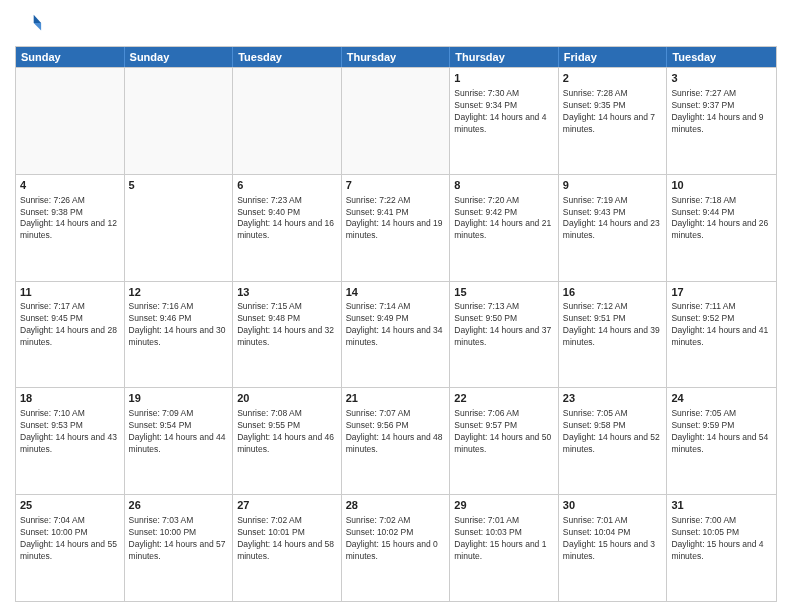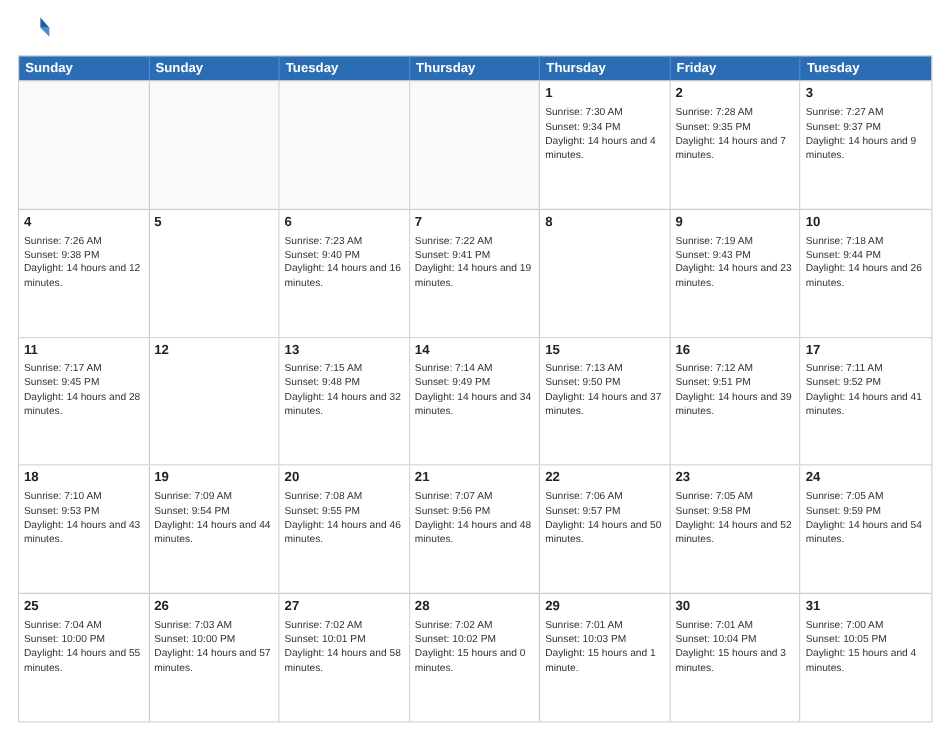--- a/index.html
+++ b/index.html
@@ -177,37 +177,39 @@
           <div class="cal-cell has-data">
             <span class="day-num">6</span>
             <div class="day-info">Sunrise: 7:23 AM<br>Sunset: 9:40 PM<br>Daylight: 14 hours and 16 minutes.</div>
           </div>
           <div class="cal-cell has-data">
             <span class="day-num">7</span>
             <div class="day-info">Sunrise: 7:22 AM<br>Sunset: 9:41 PM<br>Daylight: 14 hours and 19 minutes.</div>
           </div>
           <div class="cal-cell has-data">
             <span class="day-num">8</span>
+            <div class="day-info">Sunrise: 7:20 AM<br>Sunset: 9:42 PM<br>Daylight: 14 hours and 21 minutes.</div>
           </div>
           <div class="cal-cell has-data">
             <span class="day-num">9</span>
             <div class="day-info">Sunrise: 7:19 AM<br>Sunset: 9:43 PM<br>Daylight: 14 hours and 23 minutes.</div>
           </div>
           <div class="cal-cell has-data">
             <span class="day-num">10</span>
             <div class="day-info">Sunrise: 7:18 AM<br>Sunset: 9:44 PM<br>Daylight: 14 hours and 26 minutes.</div>
           </div>
         </div>
         <div class="cal-row">
           <div class="cal-cell has-data">
             <span class="day-num">11</span>
             <div class="day-info">Sunrise: 7:17 AM<br>Sunset: 9:45 PM<br>Daylight: 14 hours and 28 minutes.</div>
           </div>
           <div class="cal-cell has-data">
             <span class="day-num">12</span>
+            <div class="day-info">Sunrise: 7:16 AM<br>Sunset: 9:46 PM<br>Daylight: 14 hours and 30 minutes.</div>
           </div>
           <div class="cal-cell has-data">
             <span class="day-num">13</span>
             <div class="day-info">Sunrise: 7:15 AM<br>Sunset: 9:48 PM<br>Daylight: 14 hours and 32 minutes.</div>
           </div>
           <div class="cal-cell has-data">
             <span class="day-num">14</span>
             <div class="day-info">Sunrise: 7:14 AM<br>Sunset: 9:49 PM<br>Daylight: 14 hours and 34 minutes.</div>
           </div>
           <div class="cal-cell has-data">

